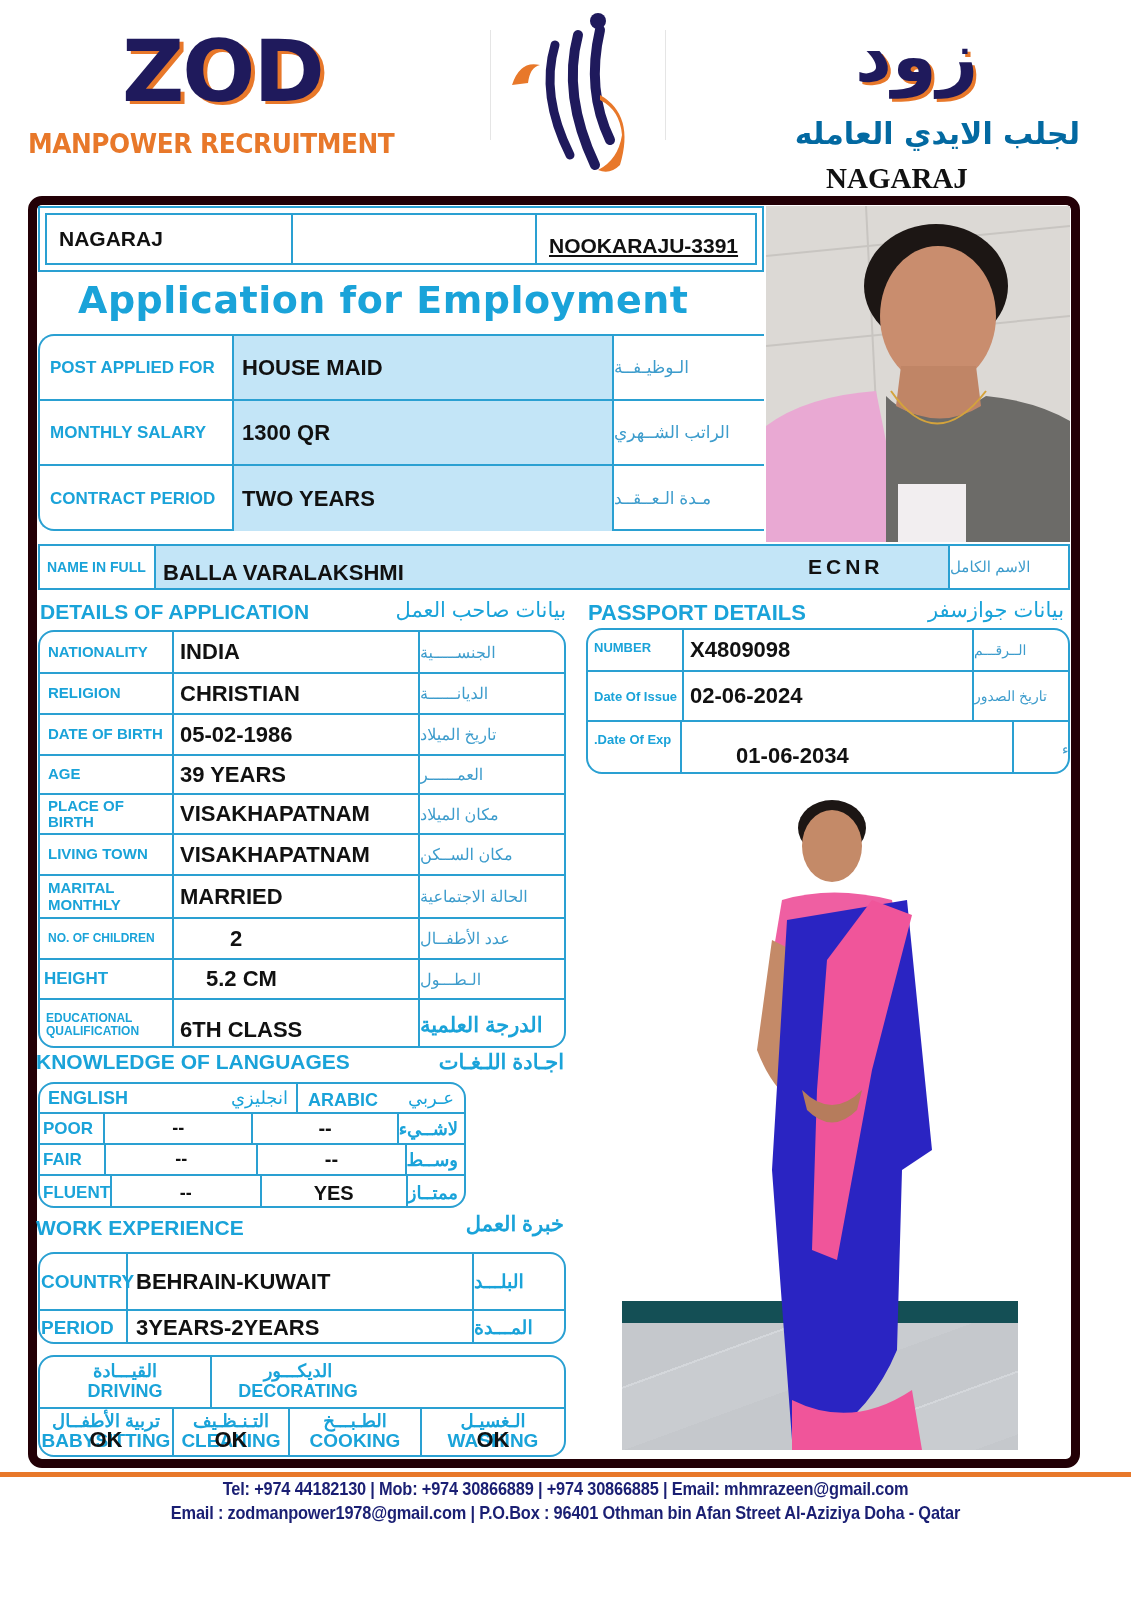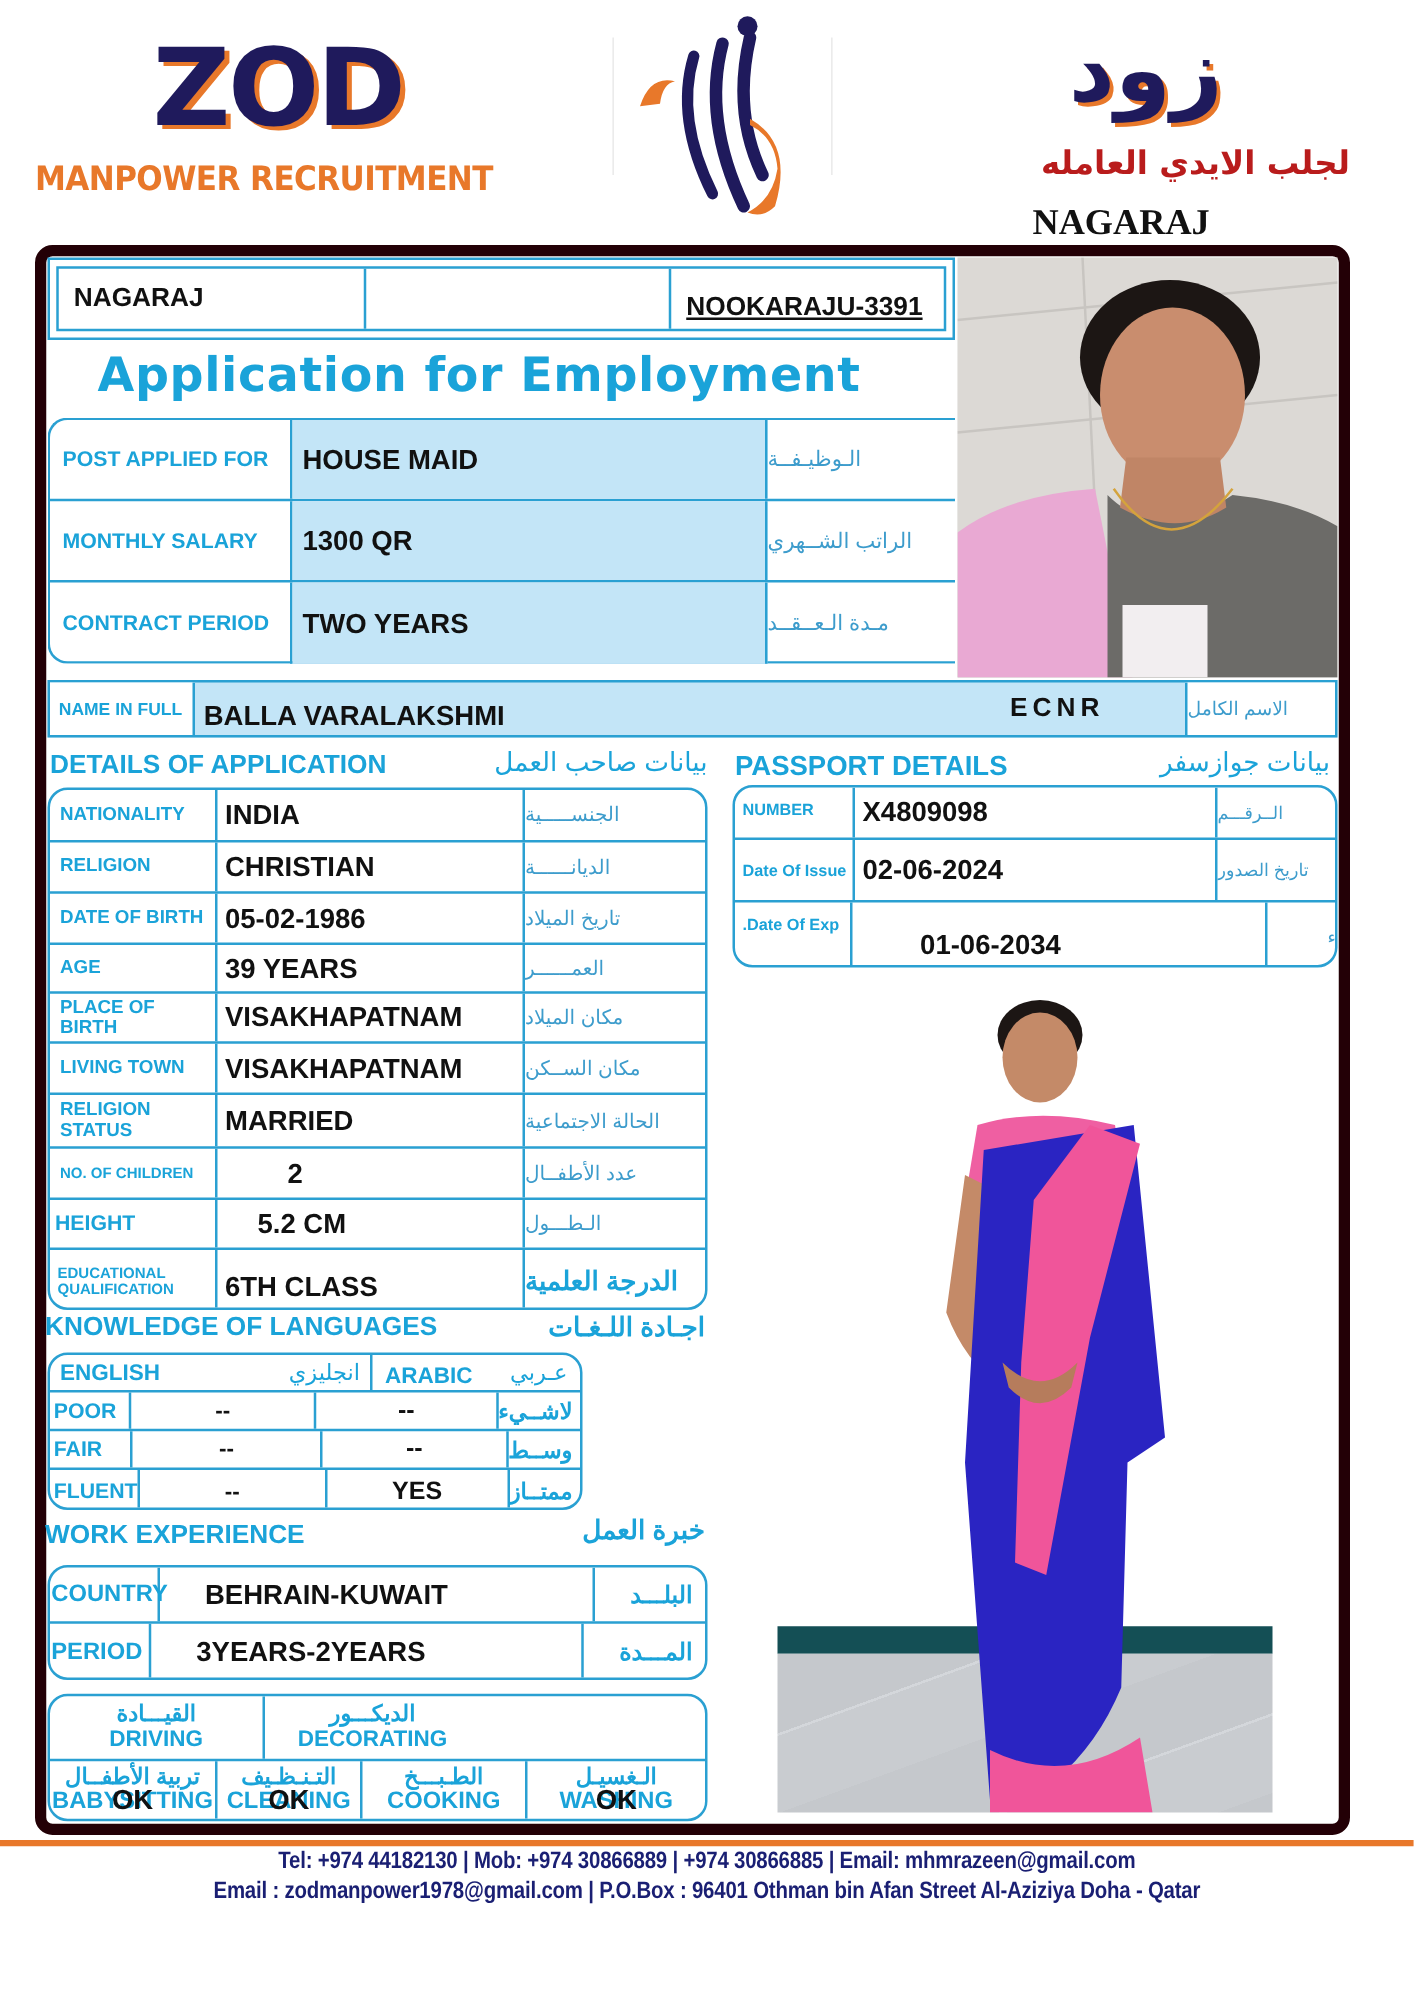--- a/index.html
+++ b/index.html
@@ -6,21 +6,21 @@
   html, body { width: 1131px; height: 1600px; background: #ffffff; overflow: hidden; }
   body { position: relative; font-family: "Liberation Sans", sans-serif; }
 
   
   .logo-zod { position: absolute; left: 122px; top: 28px; font-family: "DejaVu Sans", sans-serif; font-weight: bold; font-size: 86px; color: #1f1a5c; letter-spacing: -2px; text-shadow: 4px 3px 0 #e8782a; line-height: 1; }
   .logo-sub { position: absolute; left: 28px; top: 128px; font-family: "DejaVu Sans", sans-serif; font-weight: bold; font-size: 27px; color: #e8782a; letter-spacing: -0.5px; transform: scaleX(0.92); transform-origin: left; }
   .logo-mark { position: absolute; left: 500px; top: 5px; width: 150px; height: 175px; }
   .logo-divider { position: absolute; left: 490px; top: 30px; width: 1px; height: 110px; background: #e5e5e5; }
   .logo-divider.r { left: 665px; }
   .logo-ar { position: absolute; left: 855px; top: 20px; font-family: "DejaVu Sans", sans-serif; font-weight: bold; font-size: 72px; color: #1f1a5c; text-shadow: 3px 3px 0 #e8782a; direction: rtl; line-height: 1; }
-  .logo-ar-sub { position: absolute; left: 760px; top: 116px; width: 320px; text-align: right; font-family: "DejaVu Sans", sans-serif; font-weight: bold; font-size: 26px; color: #b91c1c; direction: rtl; }
+  .logo-ar-sub { position: absolute; left: 760px; top: 116px; width: 320px; text-align: right; font-family: "DejaVu Sans", sans-serif; font-weight: bold; font-size: 30px; color: #0369a1; direction: rtl; }
   .agent-name { position: absolute; left: 826px; top: 162px; font-family: "Liberation Serif", serif; font-weight: bold; font-size: 29px; color: #111; }
 
   
   .frame { position: absolute; left: 28px; top: 196px; width: 1052px; height: 1272px; border: 9px solid #230006; border-radius: 14px; background: #fff; }
 
   
   .top-strip { position: absolute; left: 38px; top: 206px; width: 726px; height: 66px; border: 2px solid #2aa0d2; padding: 4px; }
   .top-strip-inner { position: absolute; left: 5px; top: 5px; right: 5px; bottom: 5px; border: 2px solid #2aa0d2; display: flex; }
   .ts-cell { border-right: 2px solid #2aa0d2; display: flex; align-items: center; padding-left: 12px; font-weight: bold; font-size: 21px; color: #111; }
   .ts-cell:last-child { border-right: none; }
@@ -75,21 +75,21 @@
   .lh-ar-txt { direction: rtl; font-weight: normal; }
   .lang-row { position: absolute; left: 0; right: 0; display: flex; border-bottom: 2px solid #2aa0d2; }
   .lang-row:last-child { border-bottom: none; }
   .l-label { width: 78px; border-right: 2px solid #2aa0d2; display: flex; align-items: center; padding-left: 3px; font-weight: bold; font-size: 17px; color: #1aa3d9; }
   .l-en { width: 180px; border-right: 2px solid #2aa0d2; display: flex; align-items: center; justify-content: center; font-weight: bold; font-size: 18px; color: #111; }
   .l-arv { width: 176px; border-right: 2px solid #2aa0d2; display: flex; align-items: center; justify-content: center; font-weight: bold; font-size: 20px; color: #111; }
   .l-ar { flex: 1; display: flex; align-items: center; justify-content: flex-end; padding-right: 6px; font-size: 18px; color: #1aa3d9; direction: rtl; font-weight: bold; }
 
   
   .work-table { position: absolute; left: 38px; top: 1252px; width: 528px; height: 92px; border: 2px solid #2aa0d2; border-radius: 16px; overflow: hidden; }
-  .w-row { position: absolute; left: 0; right: 0; height: 45px; display: flex; border-bottom: 2px solid #2aa0d2; gap: 28px; }
+  .w-row { position: absolute; left: 0; right: 0; height: 57px; display: flex; border-bottom: 2px solid #2aa0d2; }
   .w-row:last-child { border-bottom: none; }
   .w-label { width: 88px; border-right: 2px solid #2aa0d2; display: flex; align-items: center; padding-left: 1px; font-weight: bold; font-size: 19px; color: #1aa3d9; transform-origin: left; white-space: nowrap; }
   .w-value { width: 346px; border-right: 2px solid #2aa0d2; display: flex; align-items: center; padding-left: 8px; font-weight: bold; font-size: 22px; color: #111; }
   .w-ar { flex: 1; display: flex; align-items: center; justify-content: flex-end; padding-right: 10px; font-size: 19px; color: #1aa3d9; direction: rtl; font-weight: bold; }
 
   
   .skills-table { position: absolute; left: 38px; top: 1355px; width: 528px; height: 102px; border: 2px solid #2aa0d2; border-radius: 16px; overflow: hidden; }
   .sk-row1 { position: absolute; left: 0; right: 0; top: 0; height: 52px; border-bottom: 2px solid #2aa0d2; display: flex; }
   .sk-row2 { position: absolute; left: 0; right: 0; top: 52px; bottom: 0; display: flex; }
   .sk-cell { border-right: 2px solid #2aa0d2; display: flex; flex-direction: column; align-items: center; justify-content: center; position: relative; }
@@ -217,21 +217,21 @@
     <div class="d-label">PLACE OF BIRTH</div>
     <div class="d-value">VISAKHAPATNAM</div>
     <div class="d-ar">مكان الميلاد</div>
   </div>
   <div class="det-row" style="top:203px; height:41px;">
     <div class="d-label">LIVING TOWN</div>
     <div class="d-value">VISAKHAPATNAM</div>
     <div class="d-ar">مكان الســكن</div>
   </div>
   <div class="det-row" style="top:244px; height:43px;">
-    <div class="d-label">RELIGION STATUS</div>
+    <div class="d-label">MARITAL MONTHLY</div>
     <div class="d-value">MARRIED</div>
     <div class="d-ar">الحالة الاجتماعية</div>
   </div>
   <div class="det-row" style="top:287px; height:41px;">
     <div class="d-label" style="font-size:12px;">NO. OF CHILDREN</div>
     <div class="d-value" style="padding-left:56px;">2</div>
     <div class="d-ar">عدد الأطفــال</div>
   </div>
   <div class="det-row" style="top:328px; height:40px;">
     <div class="d-label" style="font-size:17px; padding-left:4px;">HEIGHT</div>

